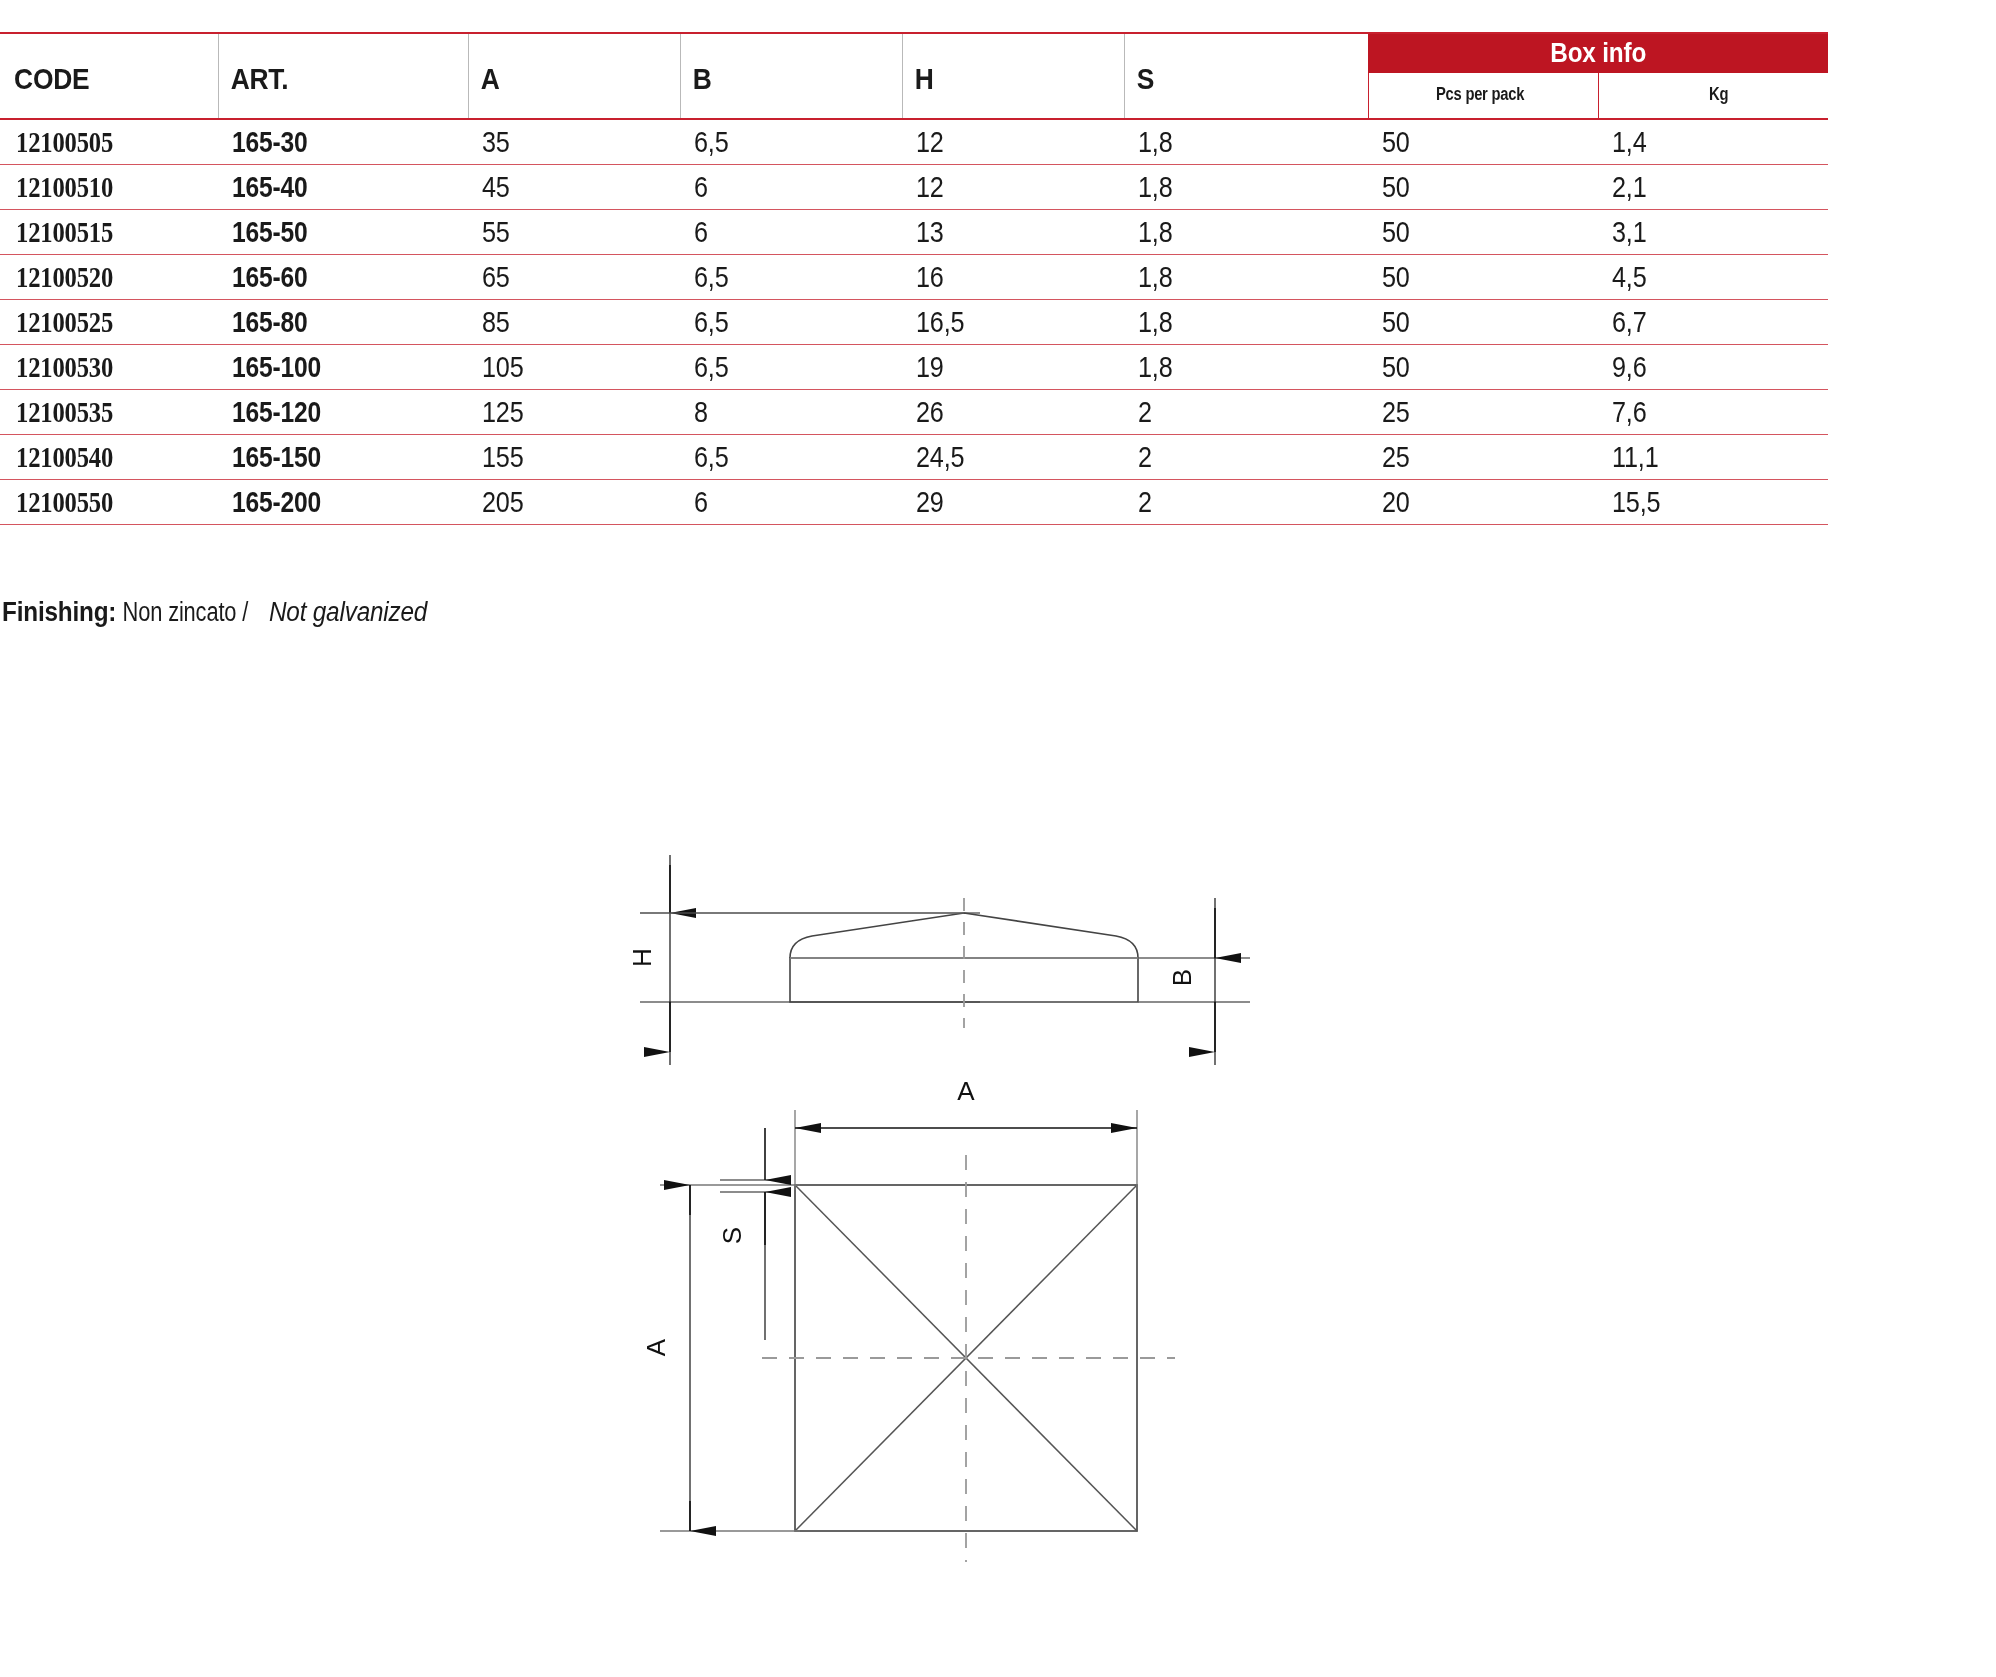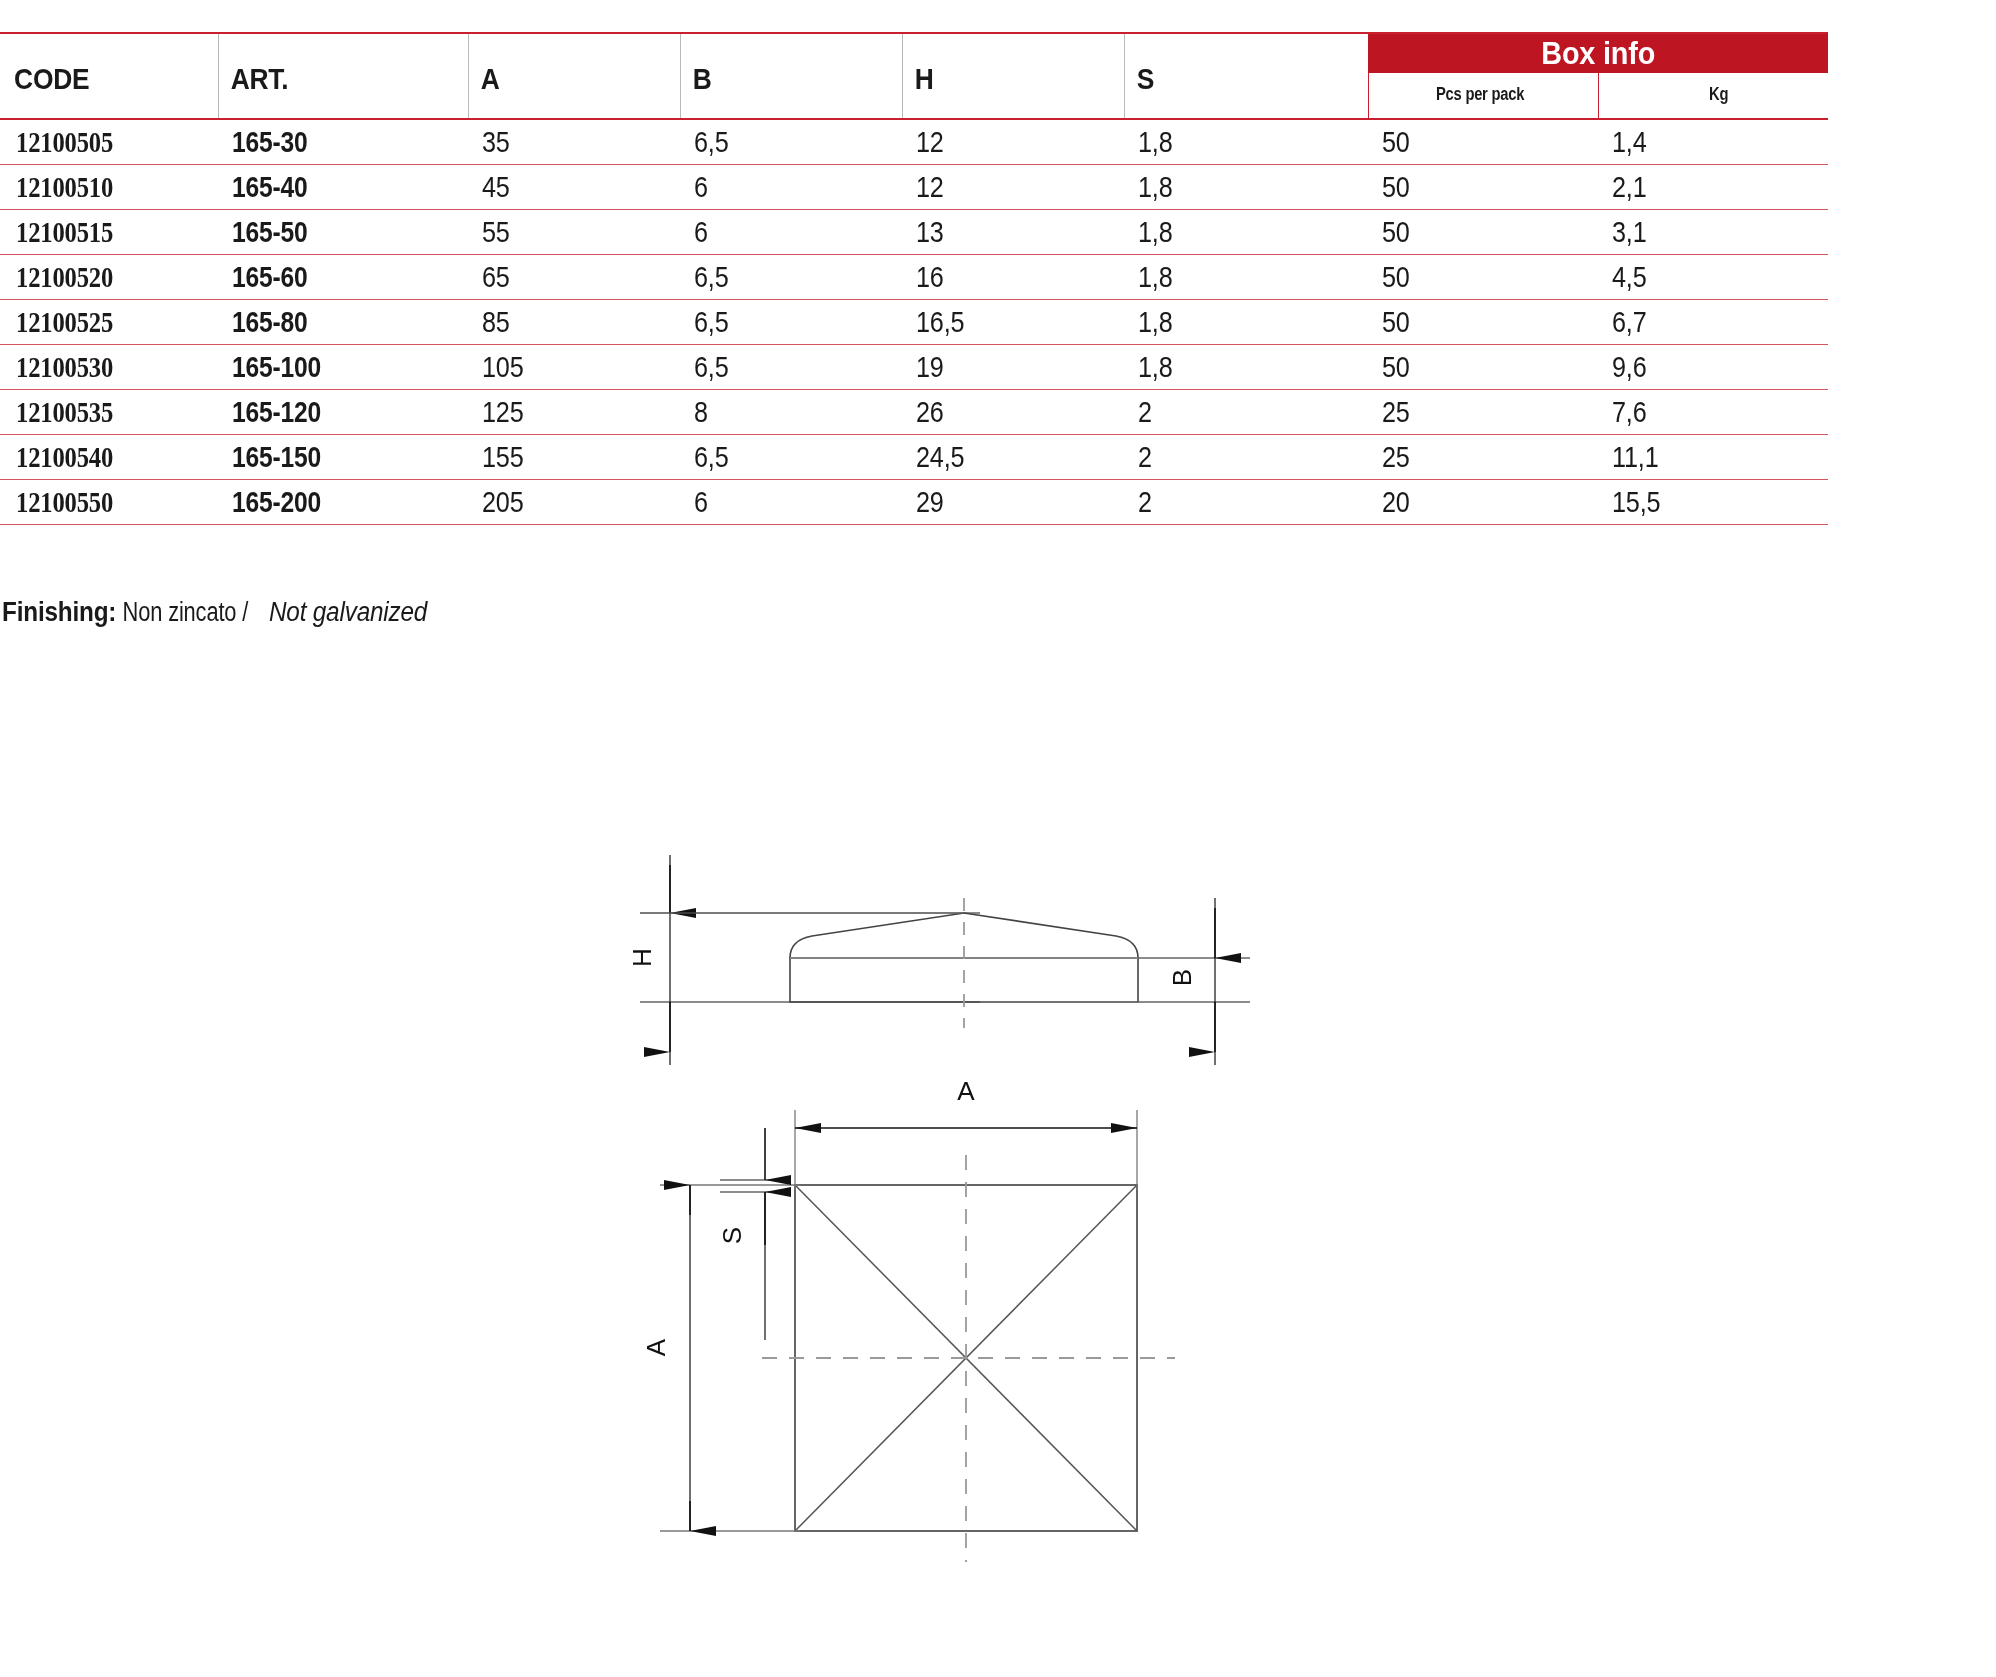--- a/index.html
+++ b/index.html
@@ -37,21 +37,21 @@
     white-space:nowrap;
   }
   .hdr-cell.first{padding-left:16px !important;}
   .hdr-cell.nob{border-right:none;}
 
   .boxinfo-band{
     background:#bd1522;
     color:#ffffff;
     height:38px;
     text-align:center;
-    font-size:32px;font-weight:bold;
+    font-size:27px;font-weight:bold;
     letter-spacing:-0.2px;
     border-top:2px solid #c8202e;
     vertical-align:middle;
   }
   .boxinfo-band span{display:inline-block;transform:scaleX(0.9);}
 
   .sub-hdr{
     height:40px;
     font-size:18px;font-weight:bold;
     letter-spacing:-0.3px;

